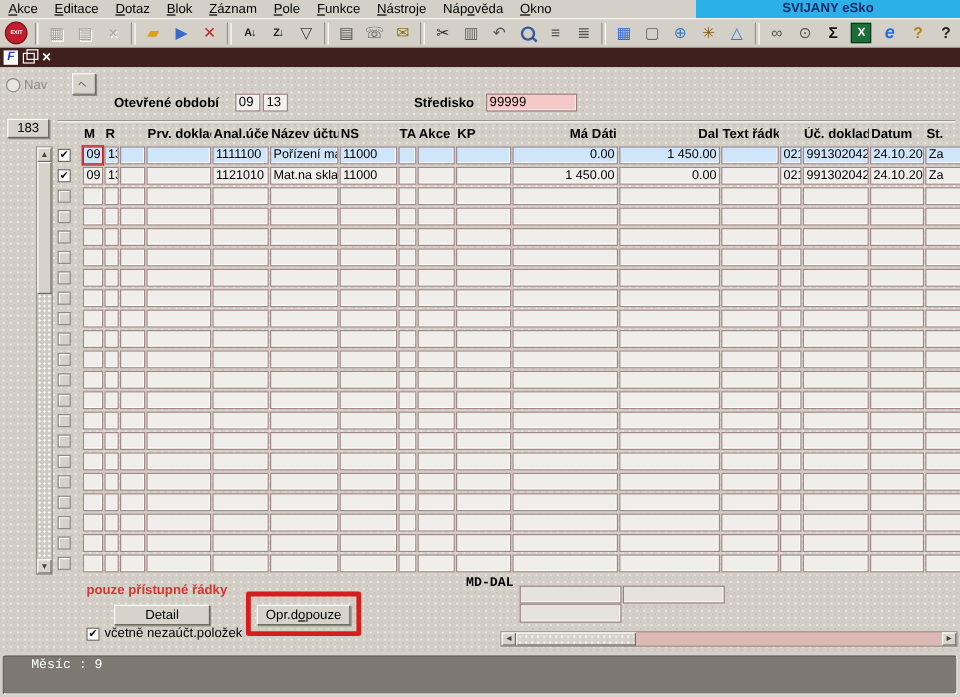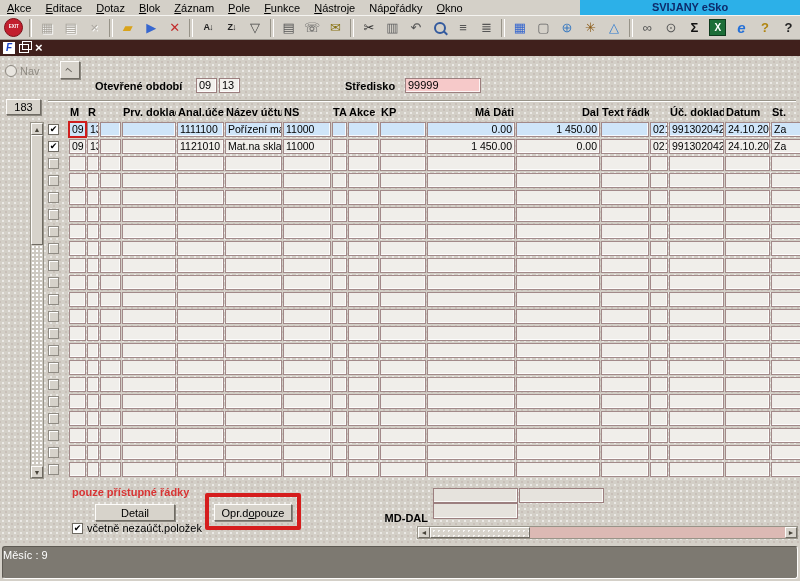--- a/index.html
+++ b/index.html
@@ -90,56 +90,56 @@
   .vs-thumb{position:absolute;left:0;top:12px;width:12px;height:110px;background:#d7d3cb;
     border:1px solid;border-color:#fdfcfa #6f6b63 #6f6b63 #fdfcfa;box-sizing:border-box;}
   .vs-track{position:absolute;left:0;top:122px;bottom:12px;width:12px;
     background-image:radial-gradient(#fff 1px,transparent 1px);background-size:4px 4px;}
   
   .note-red{position:absolute;left:72px;top:430px;color:#d83434;font-weight:bold;}
   .btn-detail{left:95px;top:448px;width:80px;height:17px;}
   .btn-opr{left:214px;top:448px;width:78px;height:17px;}
   .red-annotation{position:absolute;left:205px;top:437px;width:96px;height:37px;border:4px solid #d51d1d;
     box-sizing:border-box;border-radius:2px;}
-  .mdlbl{left:382px;top:456px;width:46px;text-align:right;}
+  .mdlbl{left:382px;top:424px;width:46px;text-align:right;font-family:Liberation Mono, monospace;}
   .inc-check{position:absolute;left:72px;top:466px;display:flex;align-items:center;gap:4px;}
   
   .hscroll{position:absolute;left:417px;top:470px;width:381px;height:13px;background:#dcb9b4;
     border:1px solid #979388;box-sizing:border-box;}
   .hs-btn{position:absolute;top:0;width:12px;height:11px;background:#d7d3cb;border:1px solid;
     border-color:#fdfcfa #6f6b63 #6f6b63 #fdfcfa;font-size:7px;line-height:10px;text-align:center;color:#474339;box-sizing:border-box;}
   .hs-left{left:0;} .hs-right{right:0;}
   .hs-thumb{position:absolute;left:12px;top:0;width:100px;height:11px;background:#d7d3cb;
     border:1px solid;border-color:#fdfcfa #6f6b63 #6f6b63 #fdfcfa;box-sizing:border-box;
     background-image:radial-gradient(rgba(255,255,255,.8) 1px,transparent 1px);background-size:5px 5px;}
   
   .statuswrap{position:absolute;left:0;top:543px;width:800px;height:38px;background:#d4d0c8;}
   .statuspanel{position:absolute;left:2px;right:2px;top:3px;height:31px;background:#7d7971;
     border:1px solid;border-color:#5d5952 #fdfcfa #fdfcfa #5d5952;border-radius:3px;color:#fff;}
-  .st1{position:absolute;left:0;top:2px;}
+  .st1{position:absolute;left:23px;top:2px;font-family:Liberation Mono, monospace;}
   .strow{position:absolute;left:3px;right:3px;bottom:2px;height:14px;display:flex;}
   .stcell{box-sizing:border-box;border-right:1px solid #5d5952;box-shadow:1px 0 0 #8f8b83;
     padding:0 5px;line-height:14px;white-space:nowrap;overflow:hidden;}
   .stcell:last-child{border-right:none;box-shadow:none;flex:1;}
 </style>
 </head>
 <body>
 
 <div class="screen">
 
   <div class="menubar" id="menubar">
       <span class="menu-item"><span></span><span class="mn" style="text-decoration: underline;">A</span><span>kce</span></span>
       <span class="menu-item"><span></span><span class="mn" style="text-decoration: underline;">E</span><span>ditace</span></span>
       <span class="menu-item"><span></span><span class="mn" style="text-decoration: underline;">D</span><span>otaz</span></span>
       <span class="menu-item"><span></span><span class="mn" style="text-decoration: underline;">B</span><span>lok</span></span>
       <span class="menu-item"><span></span><span class="mn" style="text-decoration: underline;">Z</span><span>áznam</span></span>
       <span class="menu-item"><span></span><span class="mn" style="text-decoration: underline;">P</span><span>ole</span></span>
       <span class="menu-item"><span></span><span class="mn" style="text-decoration: underline;">F</span><span>unkce</span></span>
       <span class="menu-item"><span></span><span class="mn" style="text-decoration: underline;">N</span><span>ástroje</span></span>
-      <span class="menu-item"><span>Náp</span><span class="mn" style="text-decoration: underline;">o</span><span>řádky</span></span>
+      <span class="menu-item"><span>Náp</span><span class="mn" style="text-decoration: underline;">o</span><span>věda</span></span>
       <span class="menu-item"><span></span><span class="mn" style="text-decoration: underline;">O</span><span>kno</span></span>
     </div>
   <div class="brand">SVIJANY eSko</div>
 
   <div class="toolbar" id="toolbar">
       <span class="tbtn exit">
         <span class="exit-circle">EXIT</span>
       </span>
       <span class="tsep"></span>
       <span class="tbtn dis">▦</span>

